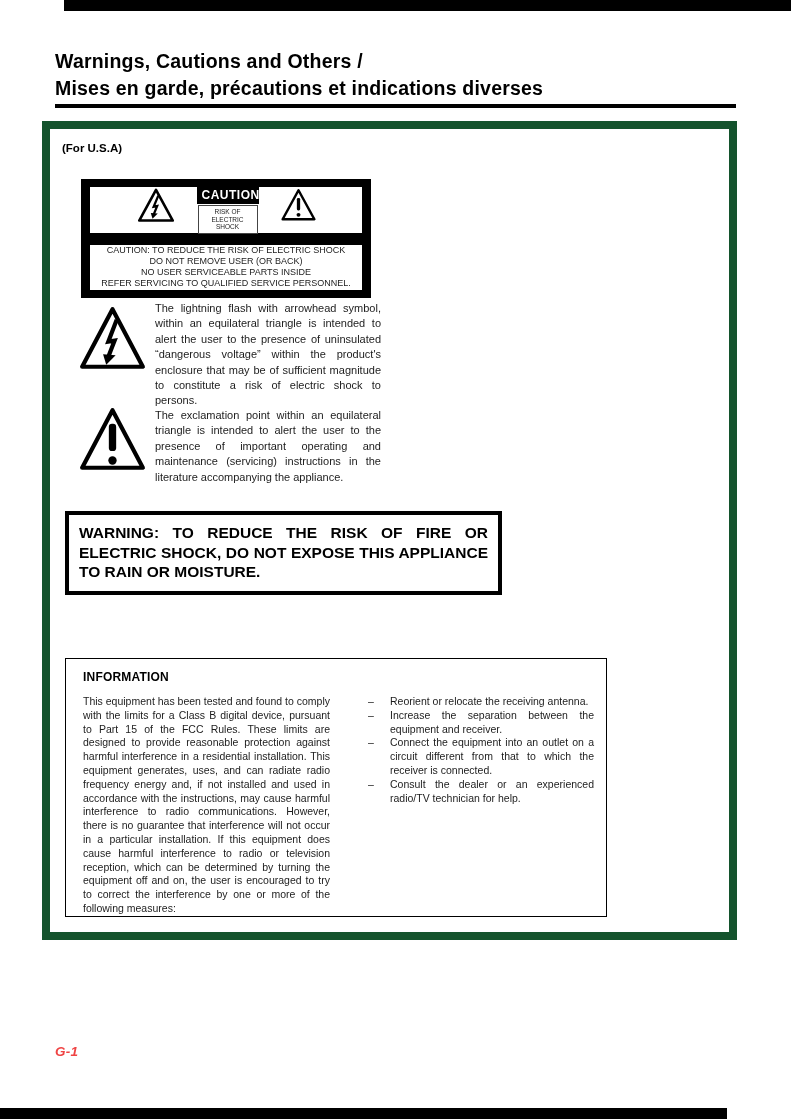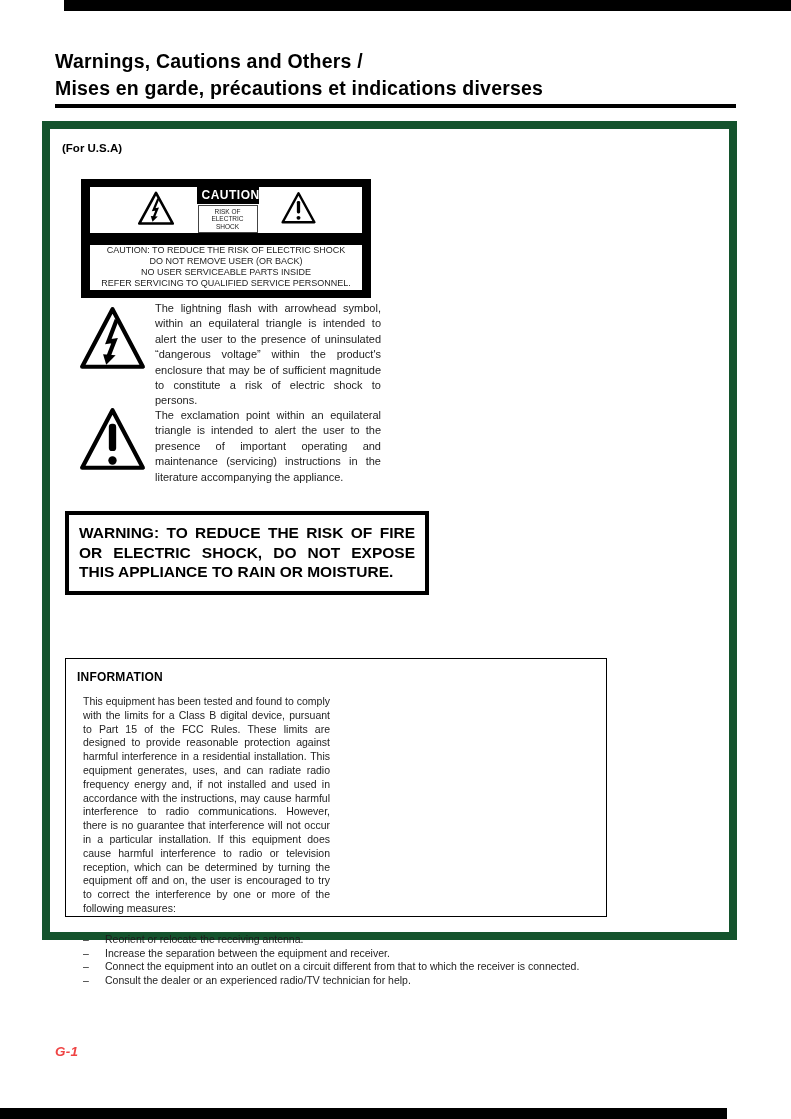--- a/index.html
+++ b/index.html
@@ -29,21 +29,21 @@
   }
   .for-usa{position:absolute;left:12px;top:13px;font-size:11.5px;font-weight:bold;color:#000;}
 
   
   .caution-assembly{
     position:absolute;left:31px;top:50px;width:290px;height:119px;
     background:#000;box-sizing:border-box;padding:8px 9px;
     display:flex;flex-direction:column;
   }
   .caution-symbols{
-    background:#fff;height:46px;display:flex;align-items:center;
+    background:#fff;height:46px;display:flex;
     justify-content:center;gap:22px;
   }
   .caution-label-stack{display:flex;flex-direction:column;align-items:center;width:62px;}
   .caution-label{
     background:#000;color:#fff;font-weight:bold;font-size:12px;
     letter-spacing:0.5px;padding:1px 5px 2px;width:52px;text-align:center;
   }
   .risk-box{
     border:1px solid #444;margin-top:1px;width:60px;box-sizing:border-box;
     font-size:6.5px;line-height:7.5px;text-align:center;color:#222;
@@ -60,35 +60,35 @@
   .note-text{
     position:absolute;width:226px;font-size:11px;line-height:15.4px;
     text-align:justify;color:#1c1c1c;
   }
   .note-bolt-icon{left:29px;top:175px;}
   .note-bolt-text{left:105px;top:172px;}
   .note-excl-icon{left:29px;top:276px;}
   .note-excl-text{left:105px;top:279px;}
 
   .warning-box{
-    position:absolute;left:15px;top:382px;width:364px;box-sizing:border-box;
+    position:absolute;left:15px;top:382px;width:437px;box-sizing:border-box;
     border:4px solid #000;padding:8px 10px 9px;
     font-size:15.5px;font-weight:bold;line-height:19.5px;
     text-align:justify;color:#000;
   }
 
   .info-box{
     position:absolute;left:15px;top:529px;width:542px;height:259px;
     border:1.5px solid #000;box-sizing:border-box;background:#fff;
   }
   .info-heading{
-    margin:11px 0 11px 11px;font-size:12px;font-weight:bold;color:#000;
+    margin:11px 0 11px 17px;font-size:12px;font-weight:bold;color:#000;
     letter-spacing:0.2px;
   }
-  .info-columns{display:flex;padding:0 12px 0 17px;gap:17px;flex-direction:column;}
+  .info-columns{display:flex;padding:0 12px 0 17px;gap:38px;}
   .info-left{
     width:247px;font-size:10.5px;line-height:13.8px;text-align:justify;color:#1c1c1c;
   }
   .info-right{flex:1;}
   .measure-list{list-style:none;margin:0;padding:0;}
   .measure-item{
     display:flex;gap:6px;font-size:10.5px;line-height:13.8px;
     color:#1c1c1c;
   }
   .measure-dash{flex:0 0 8px;}

